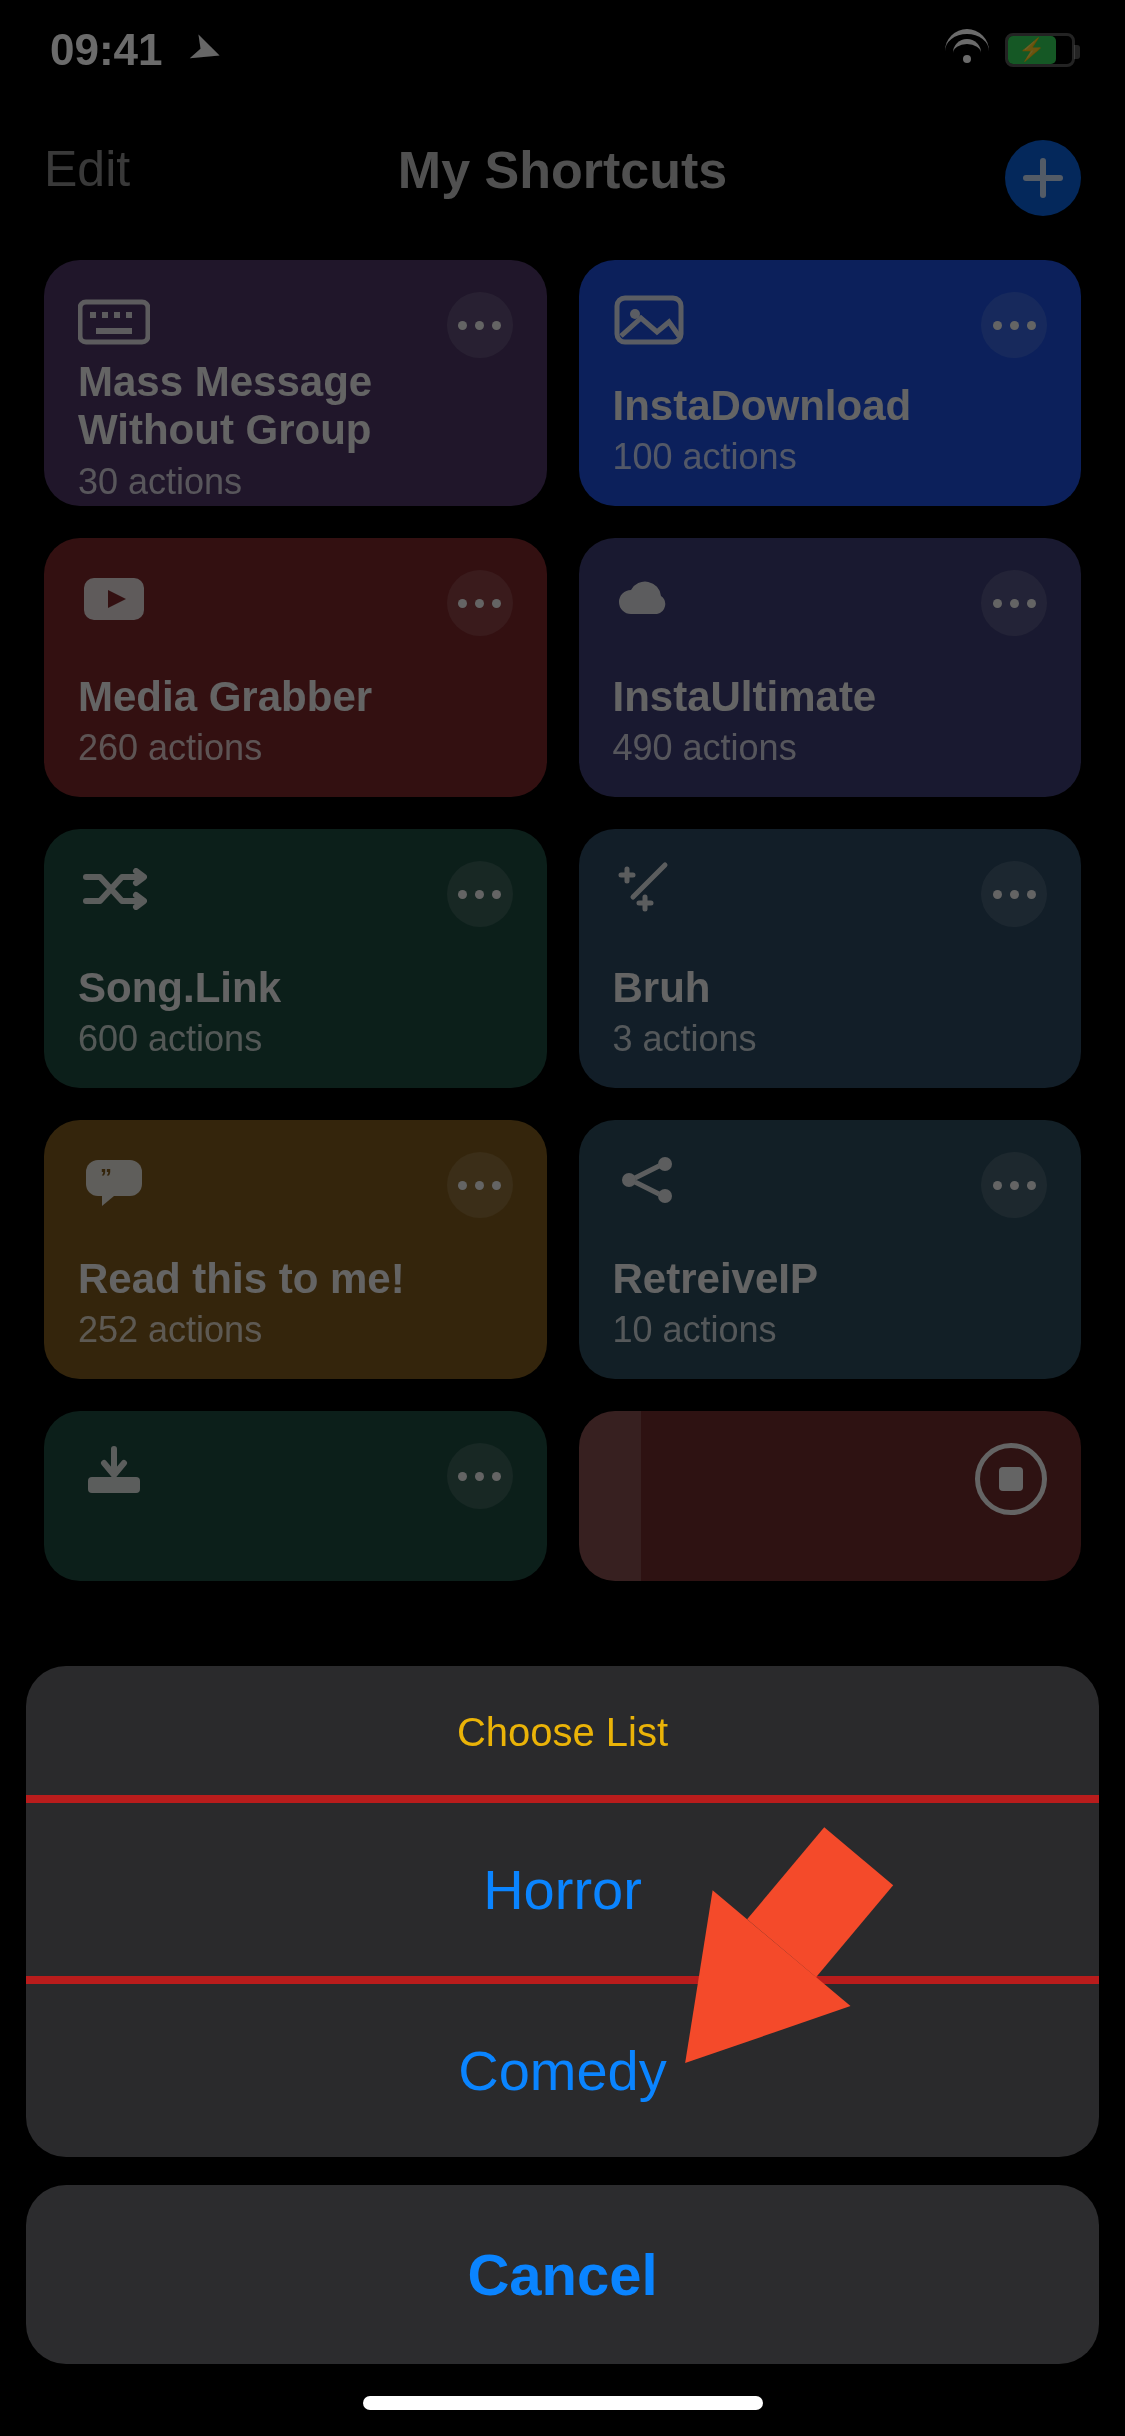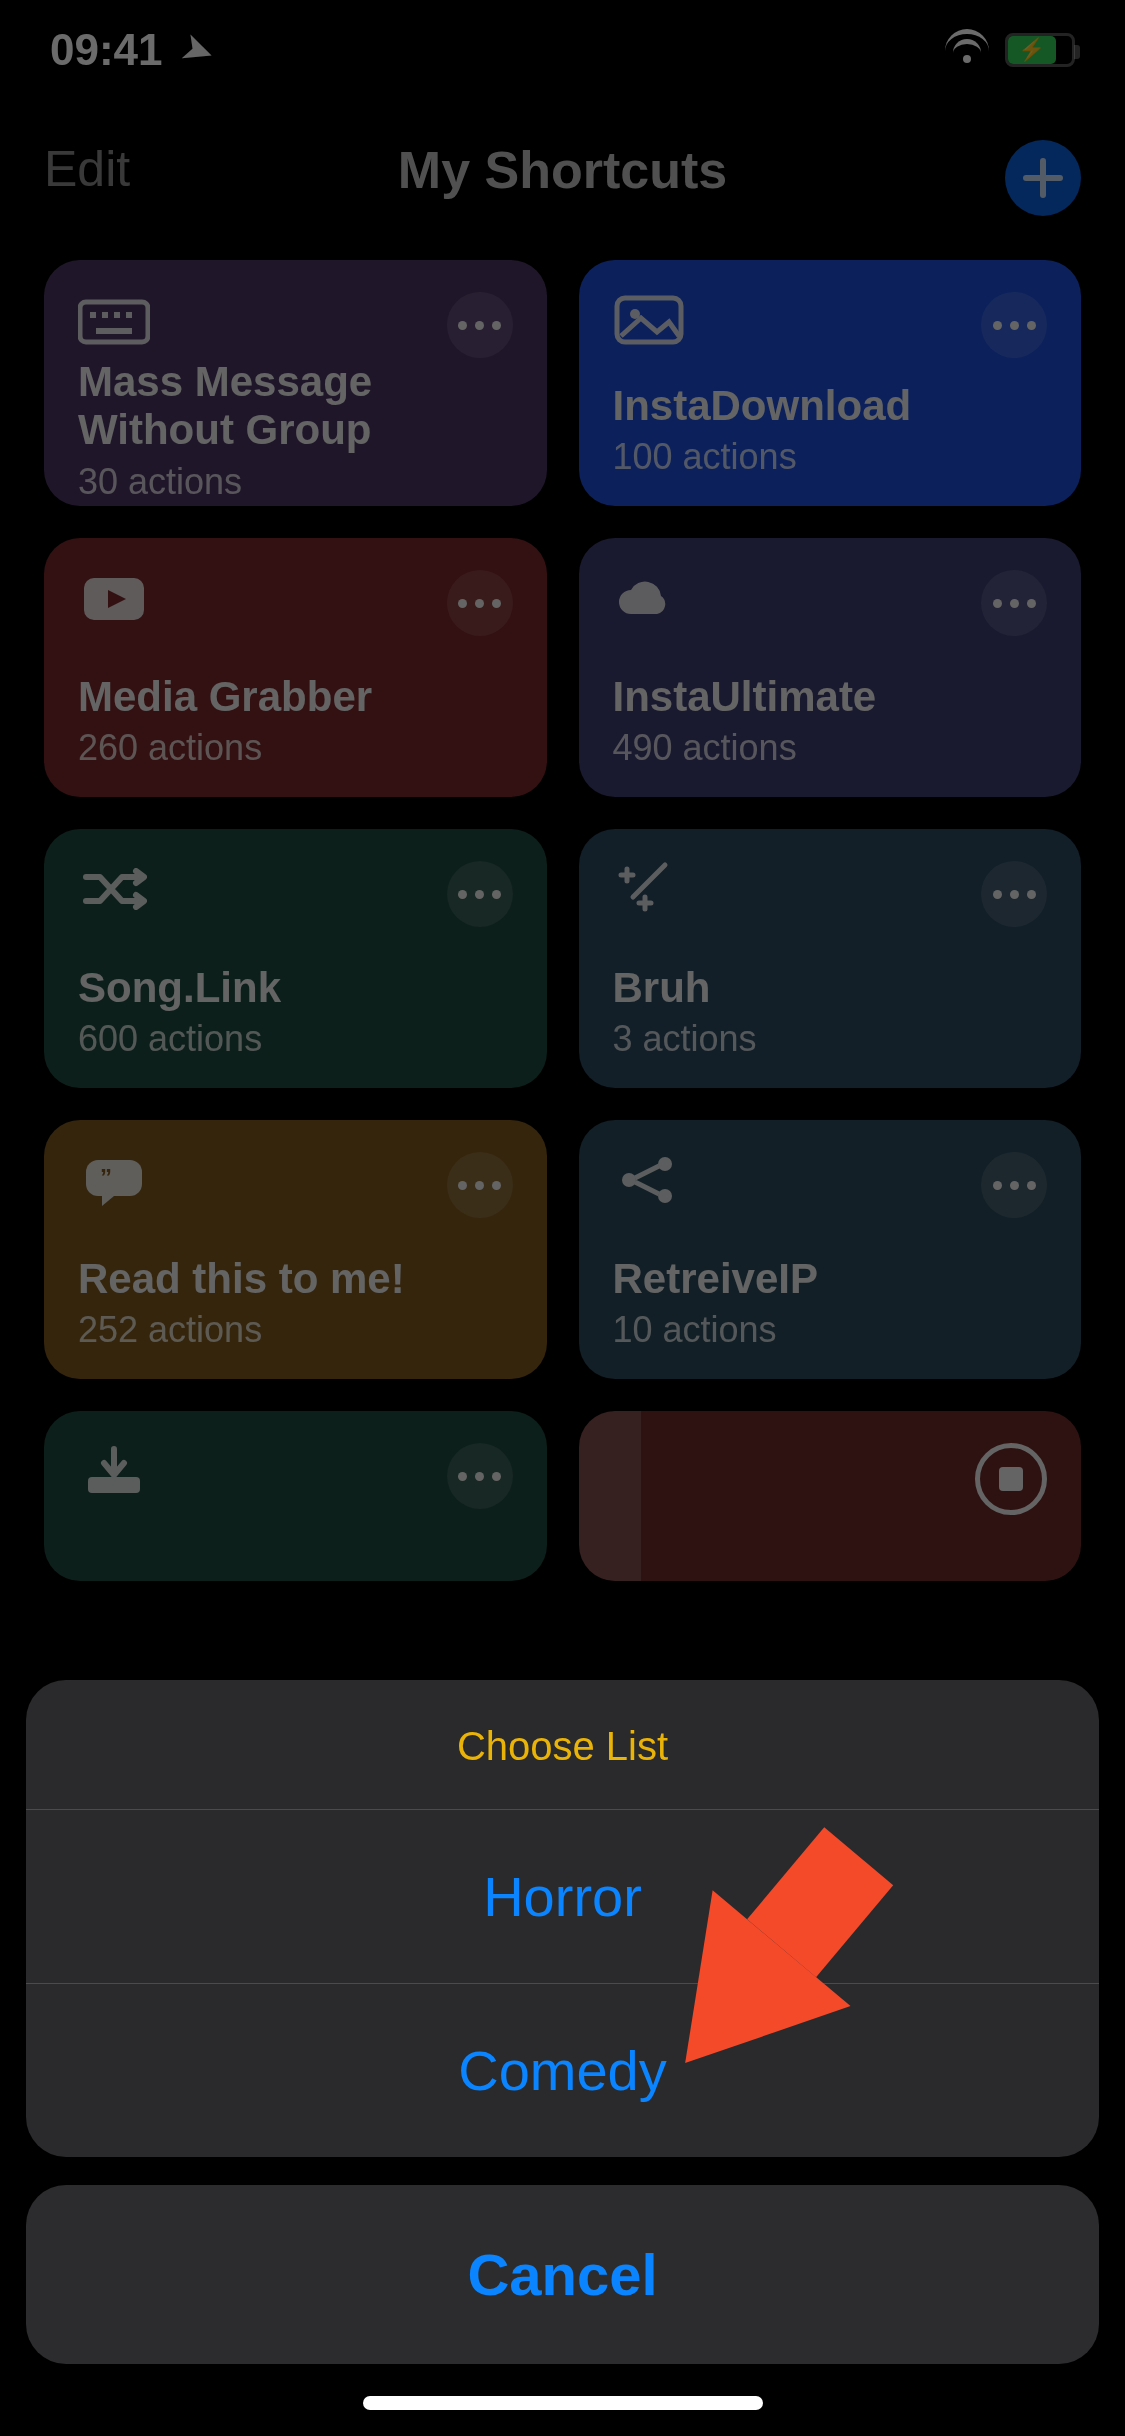--- a/index.html
+++ b/index.html
@@ -13,21 +13,21 @@
   }
 
   
   .status-bar {
     position: absolute; top: 0; left: 0; right: 0;
     height: 100px;
     display: flex; align-items: center; justify-content: space-between;
     padding: 0 50px;
     font-size: 44px; font-weight: 600;
   }
-  .status-left { display:flex; align-items:center; gap:20px; }
+  .status-left { display:flex; align-items:center; gap:28px; }
   .status-right { display:flex; align-items:center; gap:16px; }
   .battery {
     width: 70px; height: 34px; border: 3px solid #fff5; border-radius: 8px;
     position: relative; display:flex; align-items:center;
   }
   .battery::after {
     content:""; position:absolute; right:-8px; top:9px; width:6px; height:14px;
     background:#fff5; border-radius:0 3px 3px 0;
   }
   .battery-fill {
@@ -97,21 +97,21 @@
     position:absolute; left:26px; right:26px; bottom:72px;
   }
   .sheet {
     background:#2a2a2c; border-radius:40px; overflow:hidden;
   }
   .sheet-title {
     text-align:center; font-size:40px; color:#eab308; padding:44px 0 40px;
   }
   .sheet-option {
     text-align:center; font-size:56px; color:#0a84ff; padding:54px 16px;
-    border-top:1px solid #b91c1c;
+    border-top:8px solid #b91c1c;
   }
   .cancel-btn {
     margin-top:28px; background:#2c2c2e; border-radius:40px;
     text-align:center; font-size:58px; font-weight:600; color:#0a84ff;
     padding:56px 4px;
   }
 
   
   .arrow {
     position:absolute; left:680px; top:1830px;

